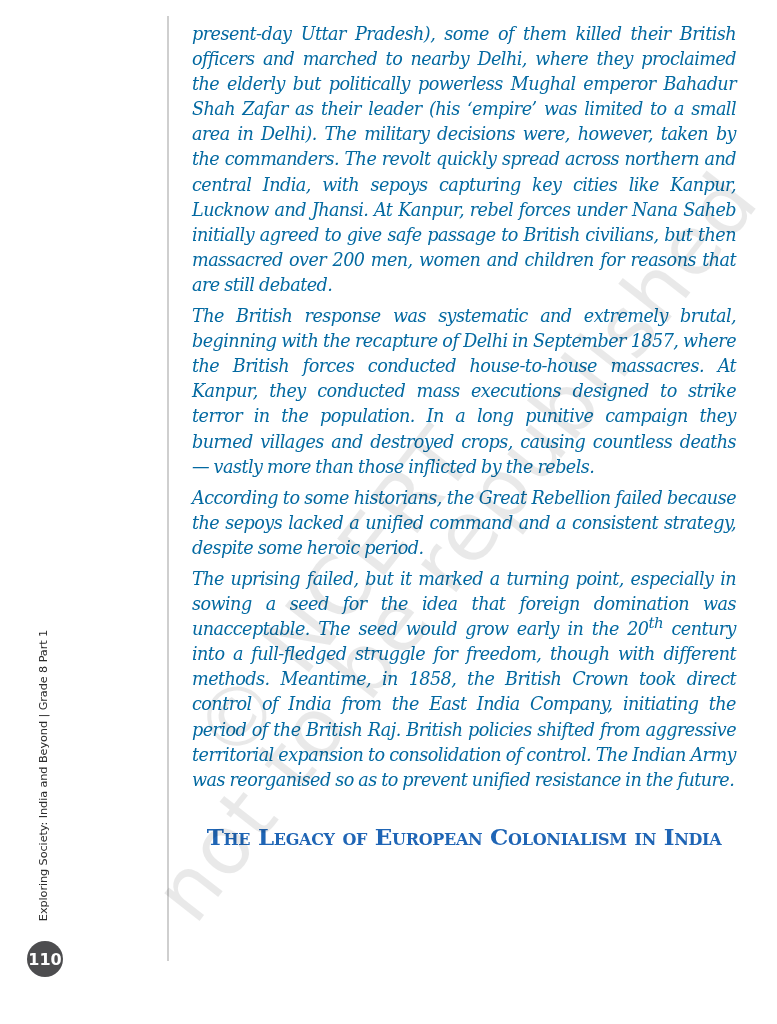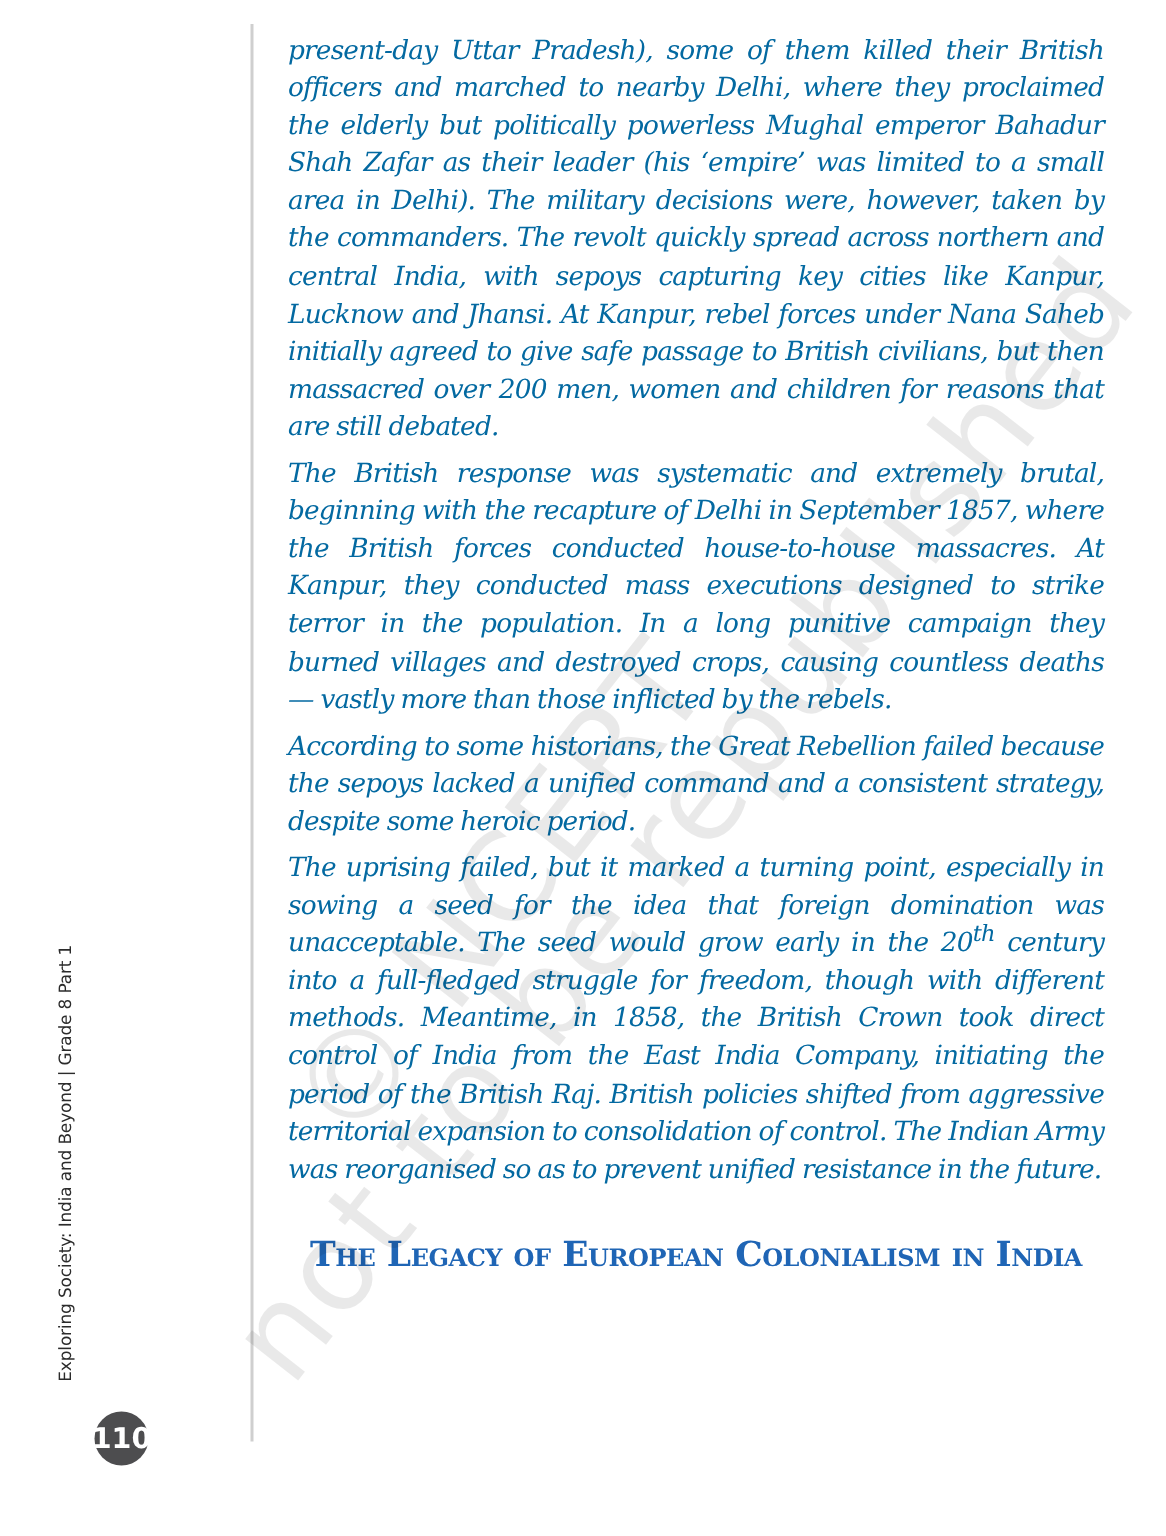--- a/index.html
+++ b/index.html
@@ -46,25 +46,24 @@
       position: absolute;
       left: 27px;
       top: 941px;
       width: 36px;
       height: 36px;
       border-radius: 50%;
       background: #4d4d4f;
       color: #ffffff;
       font-family: "DejaVu Sans", "Liberation Sans", sans-serif;
       font-weight: bold;
-      font-size: 19px;
+      font-size: 16px;
       display: flex;
       align-items: center;
       justify-content: center;
-      margin-left: 36px;
     }
     .content {
       position: absolute;
       left: 192px;
       top: 22px;
       width: 544px;
     }
     .para {
       margin: 0 0 6px 0;
       font-size: 17.6px;

